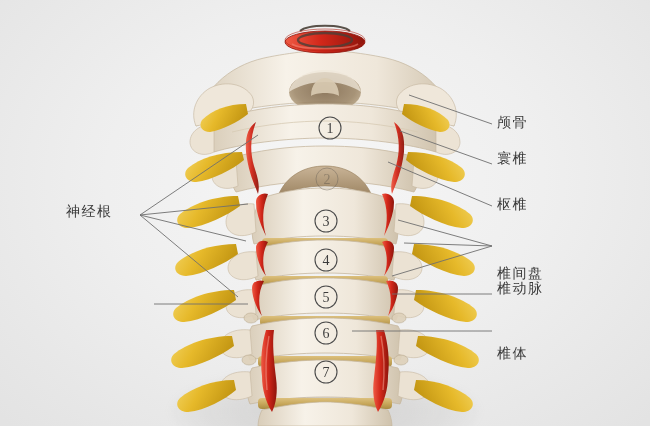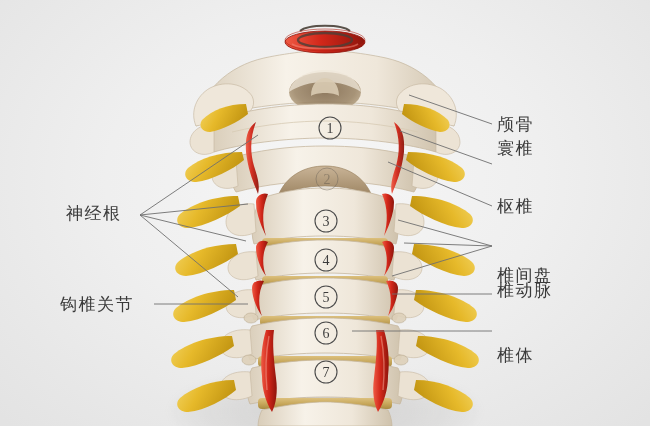--- a/index.html
+++ b/index.html
@@ -34,31 +34,31 @@
     position:absolute;
     left:0; top:0;
     width:650px; height:426px;
   }
   .svgroot{display:block;}
 
   
   .label{
     position:absolute;
     color:#3a3a3a;
-    font-size:17px;
+    font-size:14px;
     letter-spacing:1.5px;
     white-space:nowrap;
     font-family:Liberation Serif, serif;
     line-height:1;
   }
   .label.right{ left:497px; }
   .label.left { text-align:right; }
 
   #lbl-skull   { top:116px; }
-  #lbl-atlas   { top:140px; }
+  #lbl-atlas   { top:152px; }
   #lbl-axis    { top:198px; }
   #lbl-disc    { top:238px;margin-top:29px; }
   #lbl-artery  { top:282px; }
   #lbl-body    { top:323px;margin-top:24px; }
 
   #lbl-nerve   { left:66px;  top:205px; }
   #lbl-uncov   { left:60px;  top:296px; }
 
   .leaders{position:absolute;left:0;top:0;width:650px;height:426px;pointer-events:none;}
 </style>
@@ -318,15 +318,14 @@
   </svg>
 
   <div class="label right" id="lbl-skull">颅骨</div>
   <div class="label right" id="lbl-atlas">寰椎</div>
   <div class="label right" id="lbl-axis">枢椎</div>
   <div class="label right" id="lbl-disc">椎间盘</div>
   <div class="label right" id="lbl-artery">椎动脉</div>
   <div class="label right" id="lbl-body">椎体</div>
 
   <div class="label left" id="lbl-nerve">神经根</div>
-  <div class="label left" id="lbl-uncov">钩椎关节</div>
 
 </div>
 
 </body></html>

